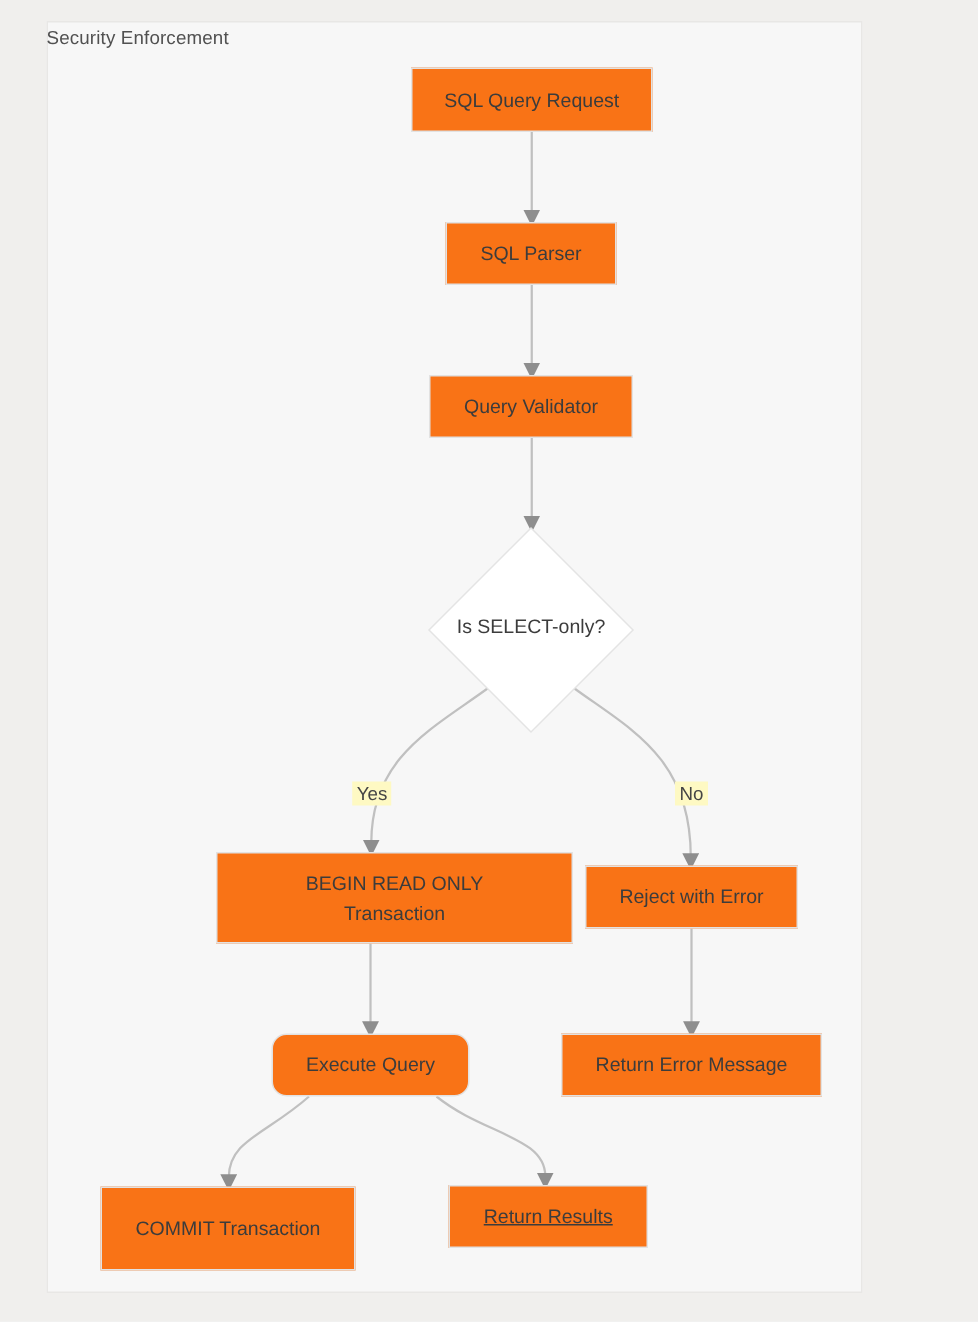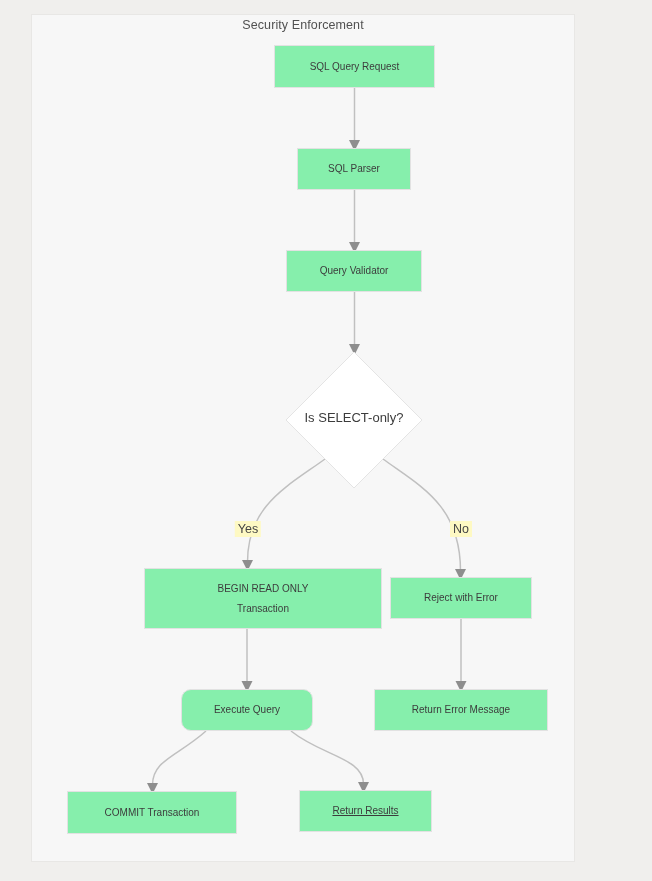--- a/index.html
+++ b/index.html
@@ -16,53 +16,53 @@
     position: absolute;
     left: 31px; top: 14px;
     width: 542px; height: 846px;
     background: #f7f7f7;
     border: 1px solid #e8e7e5;
   }
   .diagram-title {
     position: absolute;
     left: 31px; top: 18px;
     width: 544px;
-    text-align: center;
+    text-align: left;
     font-size: 12.5px;
     color: #515151;
     letter-spacing: 0.1px;
   }
   svg.edges {
     position: absolute;
     left: 0; top: 0;
     width: 652px; height: 881px;
     pointer-events: none;
   }
   .node {
     position: absolute;
     box-sizing: border-box;
-    background: #86efac;
+    background: #f97316;
     border: 1px solid #e2e2e2;
     display: flex;
     flex-direction: column;
     align-items: center;
     justify-content: center;
-    font-size: 10px;
+    font-size: 13px;
     line-height: 20px;
     color: #3c3c3c;
     text-align: center;
   }
   #n-request      { left: 274px; top: 45px;  width: 161px; height: 43px; }
   #n-parser       { left: 297px; top: 148px; width: 114px; height: 42px; align-items: center; }
   #n-validator    { left: 286px; top: 250px; width: 136px; height: 42px; justify-content: center; }
   #n-begin        { left: 144px; top: 568px; width: 238px; height: 61px; }
   #n-reject       { left: 390px; top: 577px; width: 142px; height: 42px; }
   #n-execute      { left: 181px; top: 689px; width: 132px; height: 42px; border-radius: 10px; }
   #n-return-error { left: 374px; top: 689px; width: 174px; height: 42px; }
-  #n-commit       { left: 67px;  top: 791px; width: 170px; height: 43px; }
+  #n-commit       { left: 67px;  top: 791px; width: 170px; height: 56px; }
   #n-results      { left: 299px; top: 790px; width: 133px; height: 42px; text-decoration: underline; }
   .diamond-label {
     position: absolute;
     left: 286px; top: 410px;
     width: 136px;
     text-align: center;
     font-size: 13px;
     color: #3c3c3c;
   }
   .edge-label {

